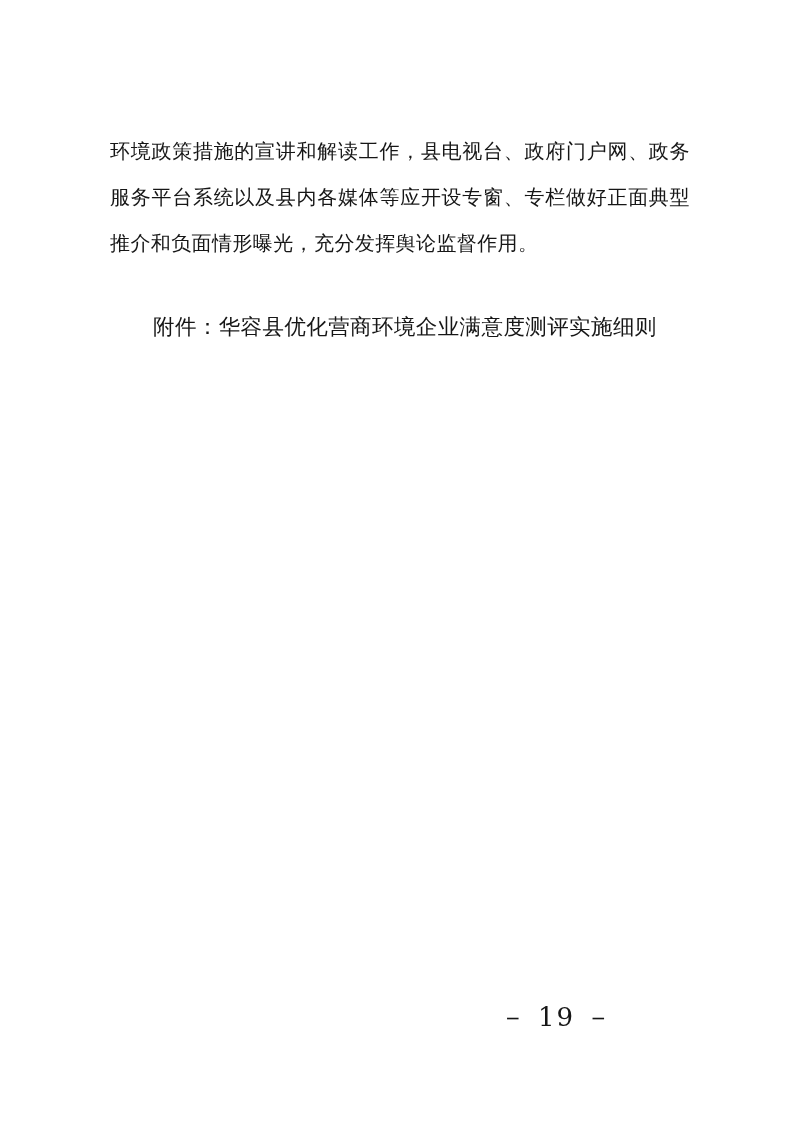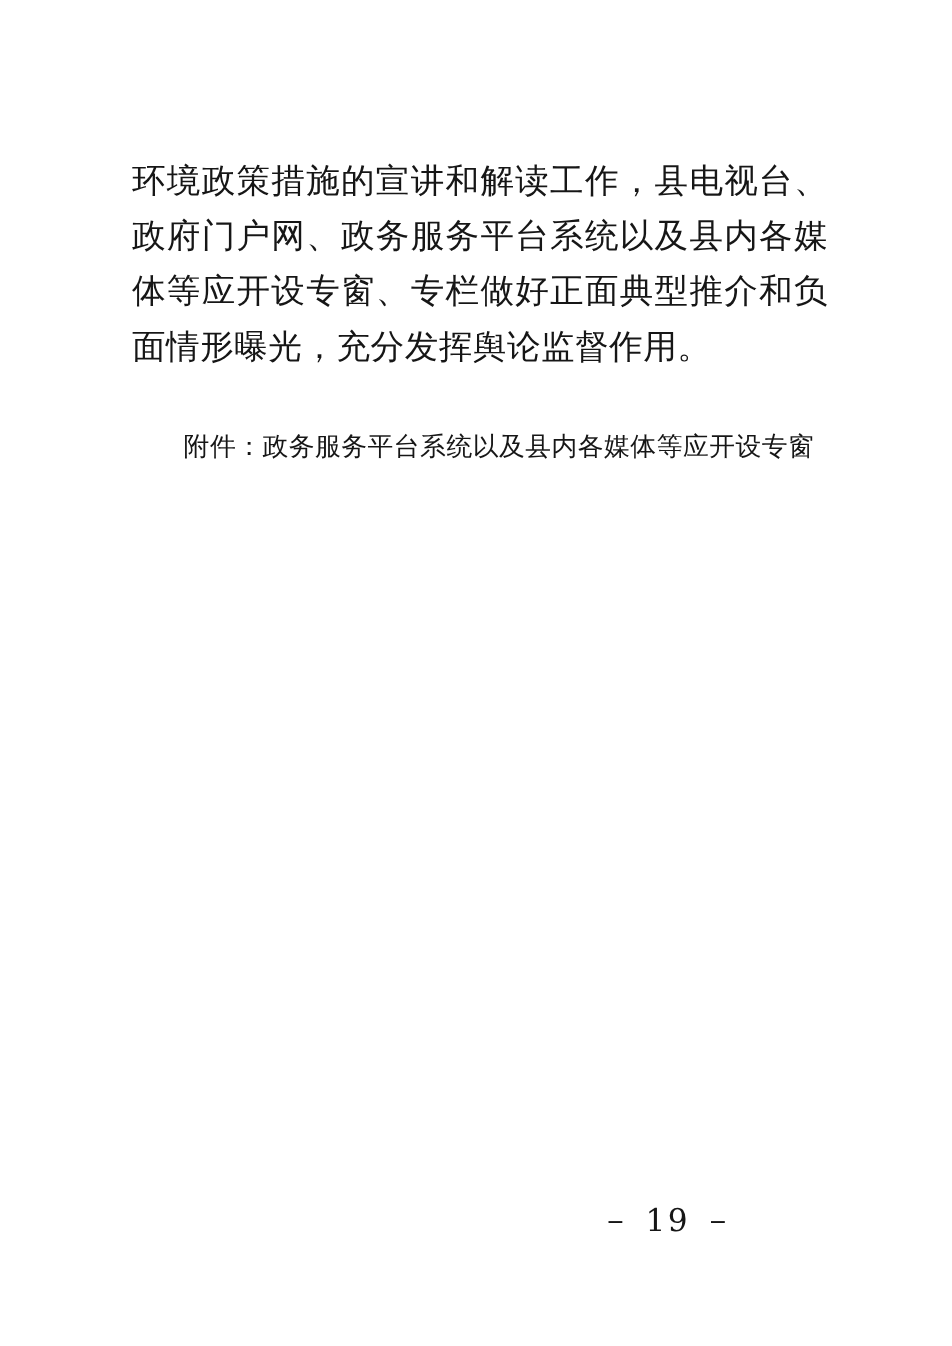--- a/index.html
+++ b/index.html
@@ -20,28 +20,28 @@
     overflow: hidden;
     box-sizing: border-box;
   }
   .content {
     position: absolute;
     left: 110px;
     top: 128px;
     width: 580px;
   }
   .body-paragraph {
-    font-size: 28px;
+    font-size: 20px;
     line-height: 46px;
     letter-spacing: 0.4px;
     text-align: justify;
     text-justify: inter-ideograph;
     margin: 0;
     color: #161616;
-    font-family: Liberation Sans, sans-serif;
+    font-family: Liberation Serif, serif;
   }
   .attachment-line {
     margin-top: 38px;
     font-size: 21.5px;
     line-height: 46px;
     letter-spacing: 0.4px;
     text-indent: 43px;
     color: #161616;
     font-family: "DejaVu Serif", "Liberation Serif", serif;
   }
@@ -64,21 +64,21 @@
 </head>
 <body>
 
 <div class="page">
 
   <div class="content">
 
     <p class="body-paragraph">环境政策措施的宣讲和解读工作，县电视台、政府门户网、政务服务平台系统以及县内各媒体等应开设专窗、专栏做好正面典型推介和负面情形曝光，充分发挥舆论监督作用。</p>
 
     <p class="attachment-line">
-      <span>附件：</span><span>政务服务平台系统以及县内各媒体等应开设专窗</span>
+      <span>附件：</span><span>华容县优化营商环境企业满意度测评实施细则</span>
     </p>
 
   </div>
 
   <div class="page-number">
     <span class="num-wrap">－ 19 －</span>
   </div>
 
 </div>
 

